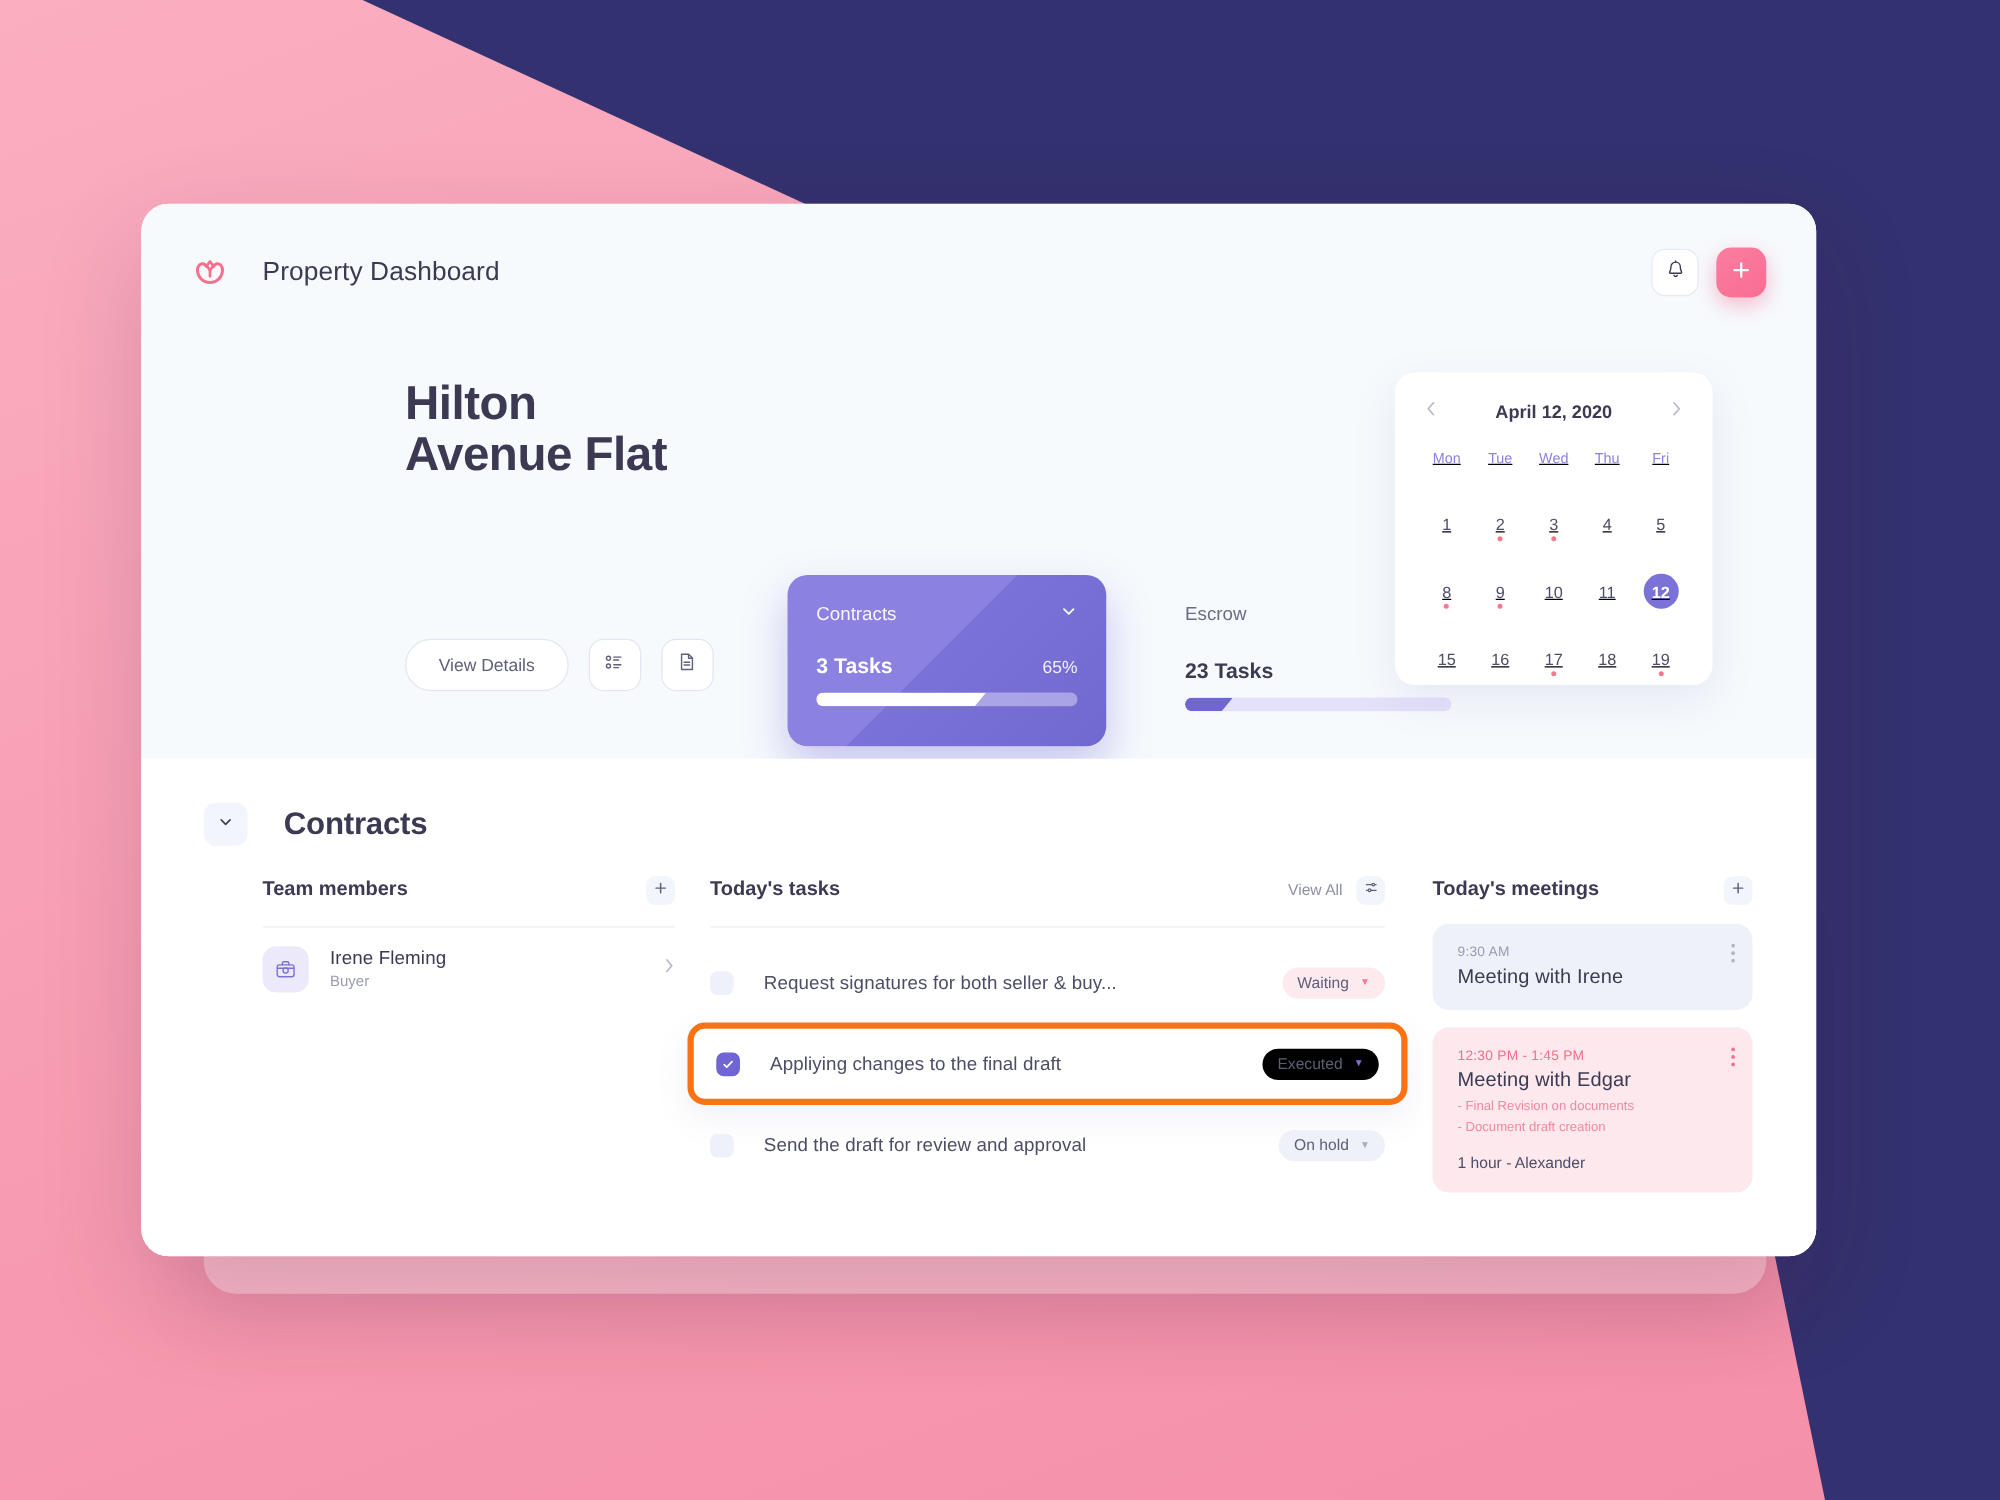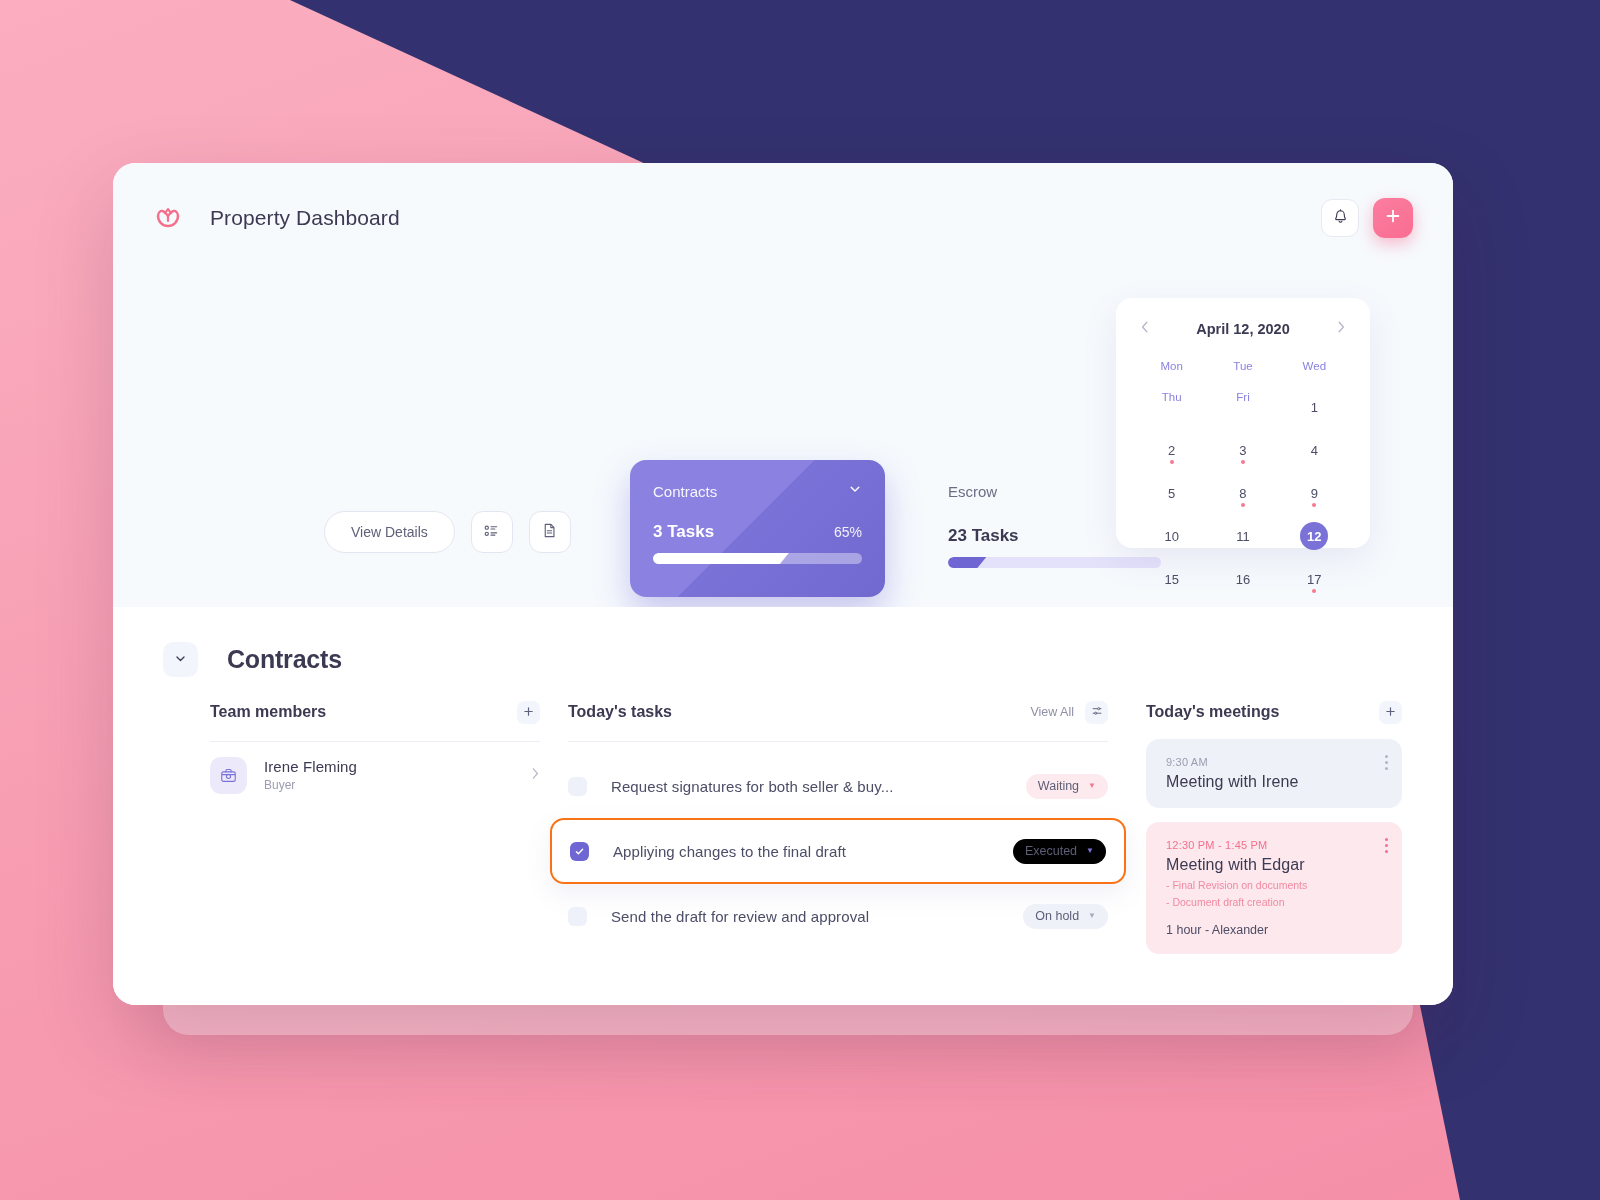--- a/index.html
+++ b/index.html
@@ -225,22 +225,23 @@
     padding: 20px 20px 16px 20px;
   }
   .cal-head {
     display: flex; align-items: center; justify-content: space-between;
     margin-bottom: 20px;
   }
   .cal-title { font-size: 14.5px; font-weight: 700; color: #3b3a52; }
   .cal-nav { cursor: pointer; padding: 2px 4px; display:flex; }
   .cal-grid {
     display: grid;
-    grid-template-columns: repeat(3, 1fr);
-    row-gap: 5px;
+    grid-template-columns: repeat(5, 1fr);
+    row-gap: 16px;
+    text-decoration: underline;
   }
   .cal-dow {
     text-align: center;
     font-size: 11.5px;
     color: #8a83e0;
     padding-bottom: 14px;
   }
   .cal-cell {
     position: relative;
     height: 38px;
@@ -355,21 +356,21 @@
     position: relative;
     display: flex;
     align-items: center;
     height: 64px;
     padding: 0 18px 0 18px;
     margin-left: -18px;
     width: calc(100% + 36px);
   }
   .task.active {
     background: #ffffff;
-    border: 2px solid #f97316;
+    border: 5px solid #f97316;
     border-radius: 14px;
     box-shadow: 0 10px 26px rgba(120,110,170,.10);
     height: 66px;
   }
   .checkbox {
     width: 19px; height: 19px;
     border-radius: 6px;
     background: #eef1f9;
     flex: none;
     cursor: pointer;
@@ -468,20 +469,24 @@
         <span>
           <svg width="16" height="16" viewBox="0 0 16 16">
             <path d="M8 2.6v10.8M2.6 8h10.8" stroke="#ffffff" stroke-width="1.8" stroke-linecap="round"></path>
           </svg>
         </span>
       </div>
     </div>
   </div>
 
   <div class="property-block">
+    <div class="property-name">
+      <span>Hilton</span><br>
+      <span>Avenue Flat</span>
+    </div>
   </div>
 
   <div class="action-row">
     <div class="btn-outline">View Details</div>
     <div class="btn-square">
       <span>
         <svg width="17" height="17" viewBox="0 0 18 18" fill="none">
           <circle cx="4" cy="6" r="1.7" stroke="#5f6079" stroke-width="1.2"></circle>
           <circle cx="4" cy="12.5" r="1.7" stroke="#5f6079" stroke-width="1.2"></circle>
           <path d="M8.5 5h6M8.5 7.4h4M8.5 11.5h6M8.5 13.9h4" stroke="#5f6079" stroke-width="1.2" stroke-linecap="round"></path>

